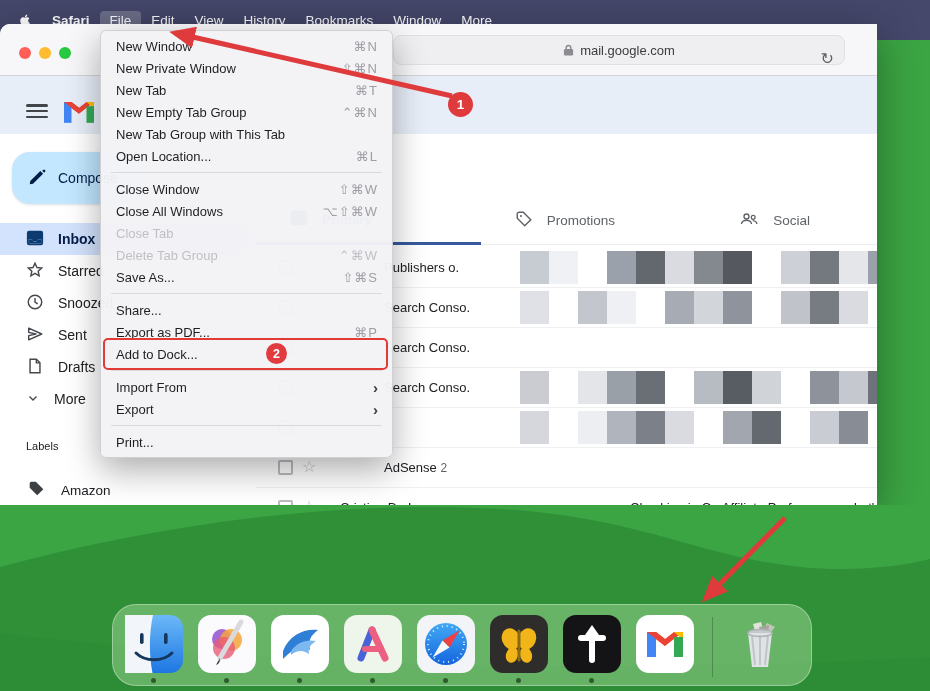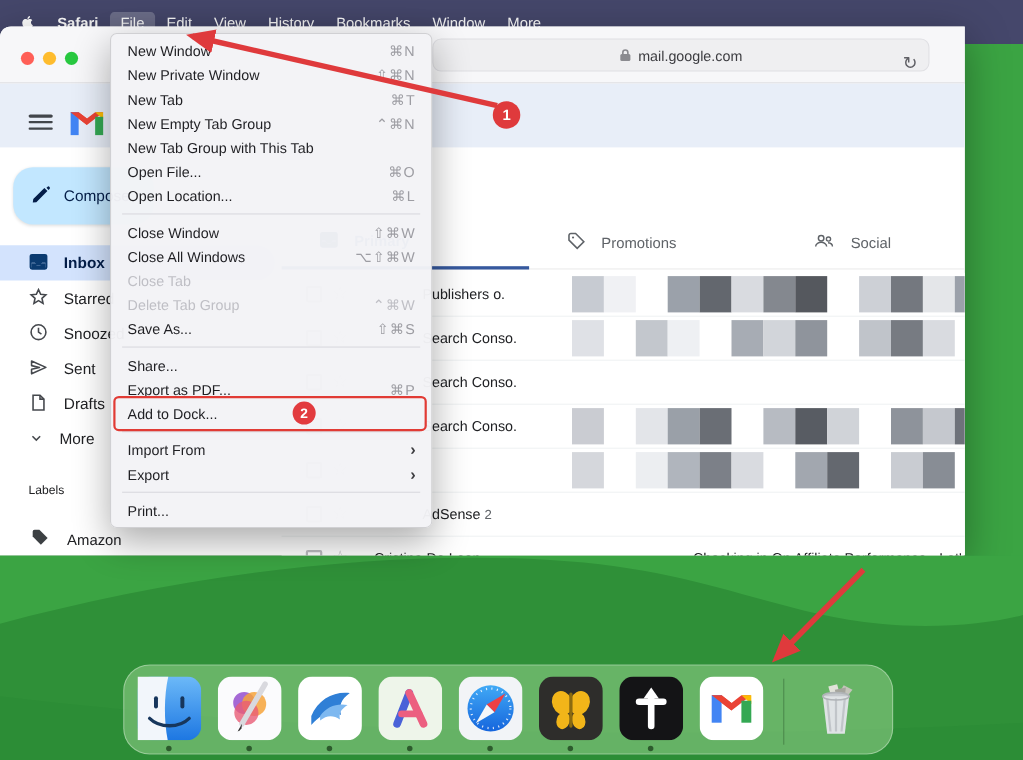--- a/index.html
+++ b/index.html
@@ -359,24 +359,20 @@
       <span class="sc">⌘T</span>
     </div>
     <div class="fm-item">
       <span>New Empty Tab Group</span>
       <span class="sc">⌃⌘N</span>
     </div>
     <div class="fm-item">
       <span>New Tab Group with This Tab</span>
     </div>
     <div class="fm-item">
-      <span>Open File...</span>
-      <span class="sc">⌘O</span>
-    </div>
-    <div class="fm-item">
       <span>Open Location...</span>
       <span class="sc">⌘L</span>
     </div>
     <div class="fm-sep"></div>
     <div class="fm-item">
       <span>Close Window</span>
       <span class="sc">⇧⌘W</span>
     </div>
     <div class="fm-item">
       <span>Close All Windows</span>

